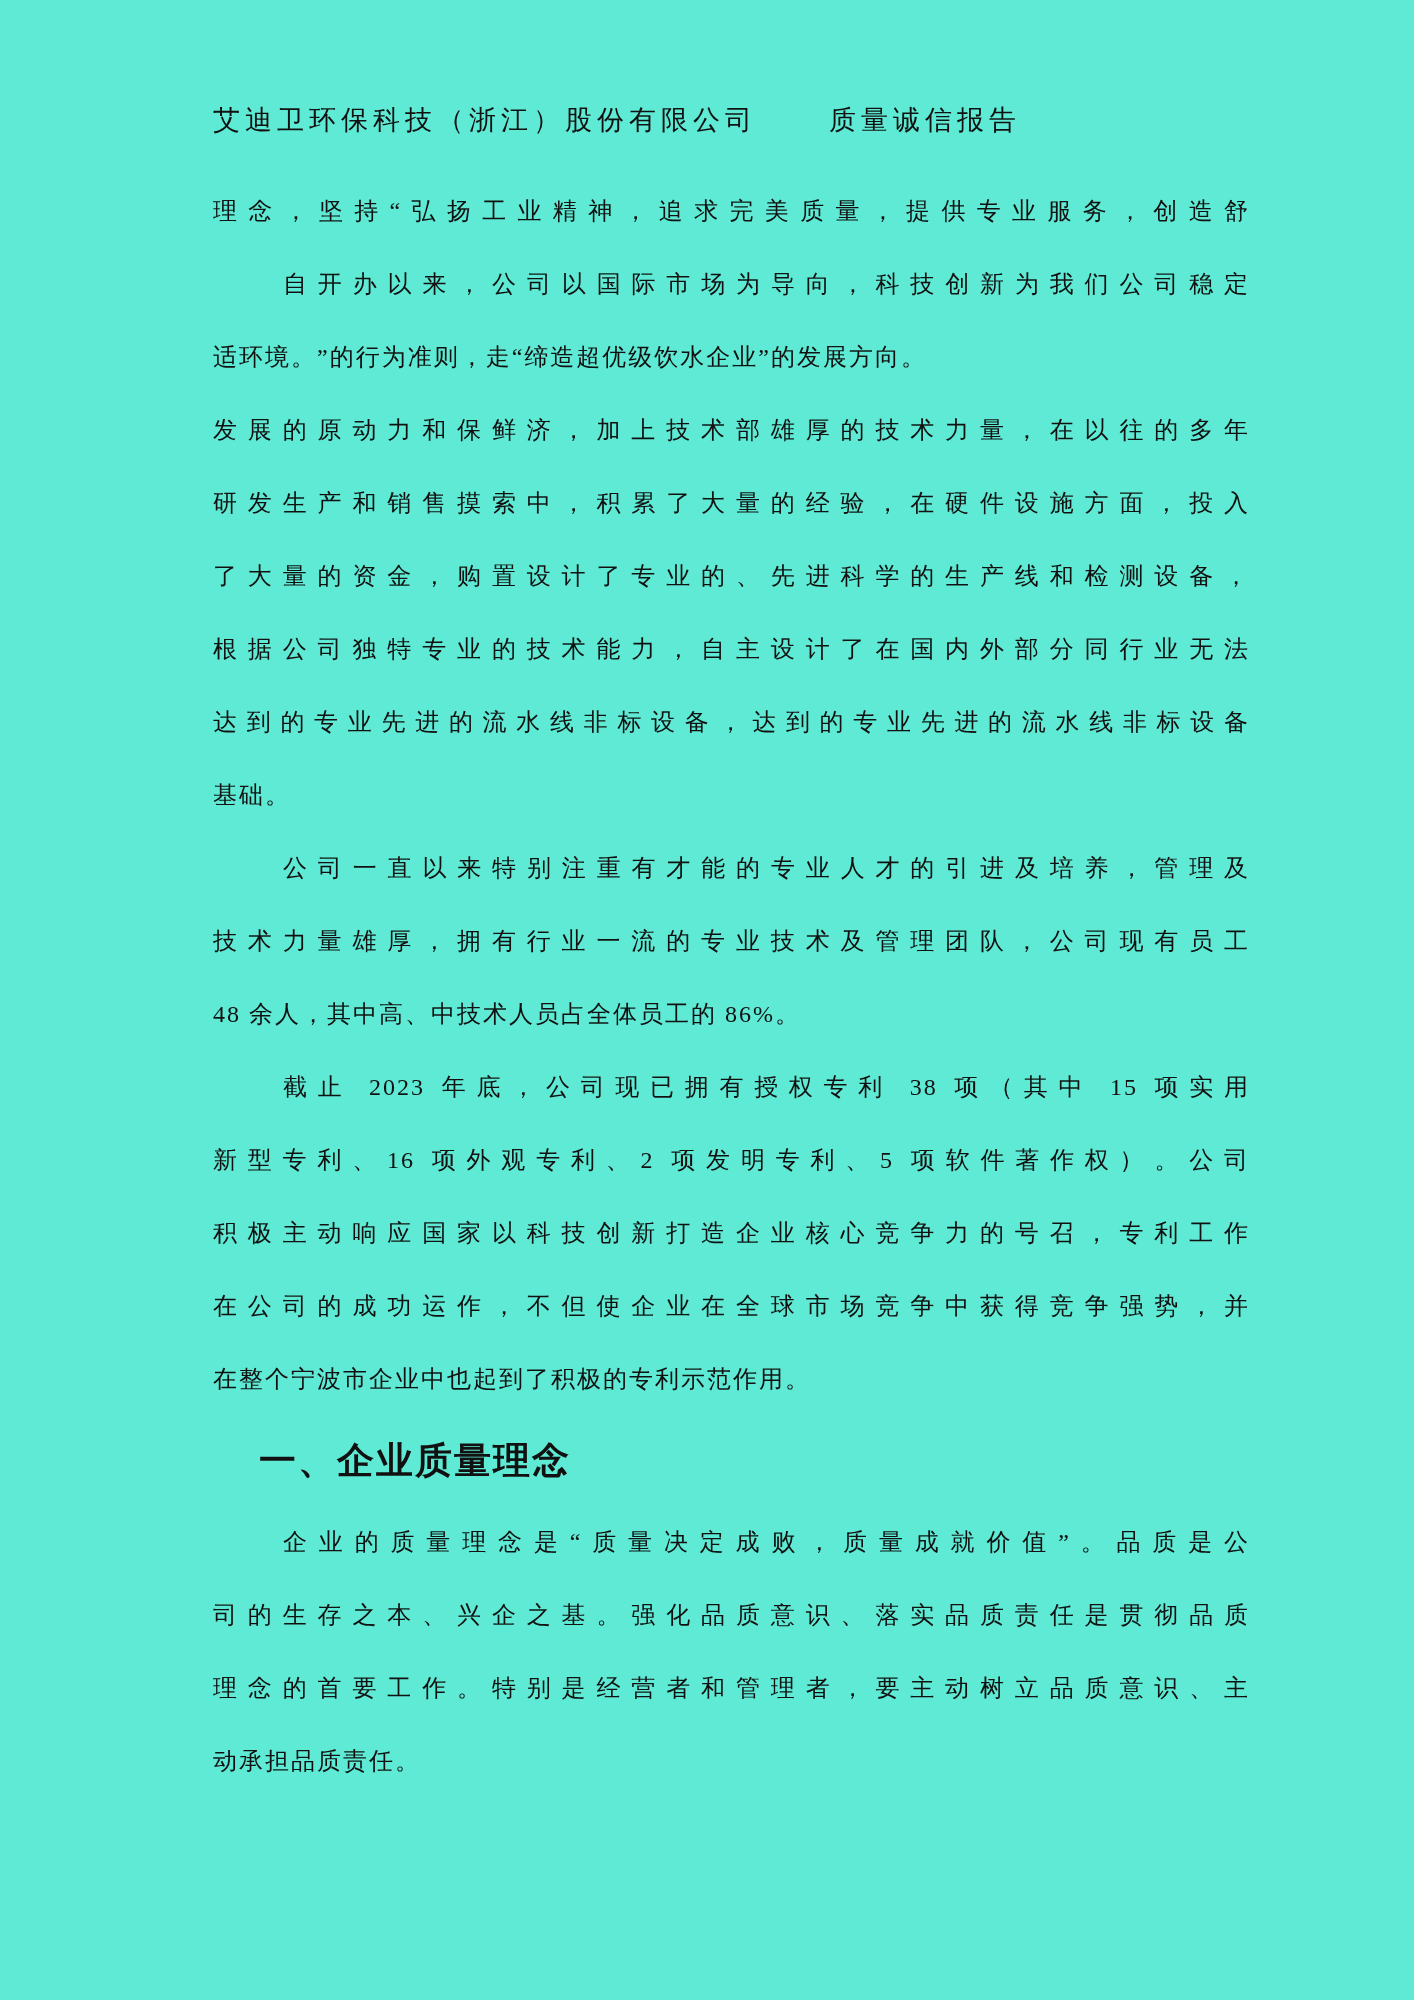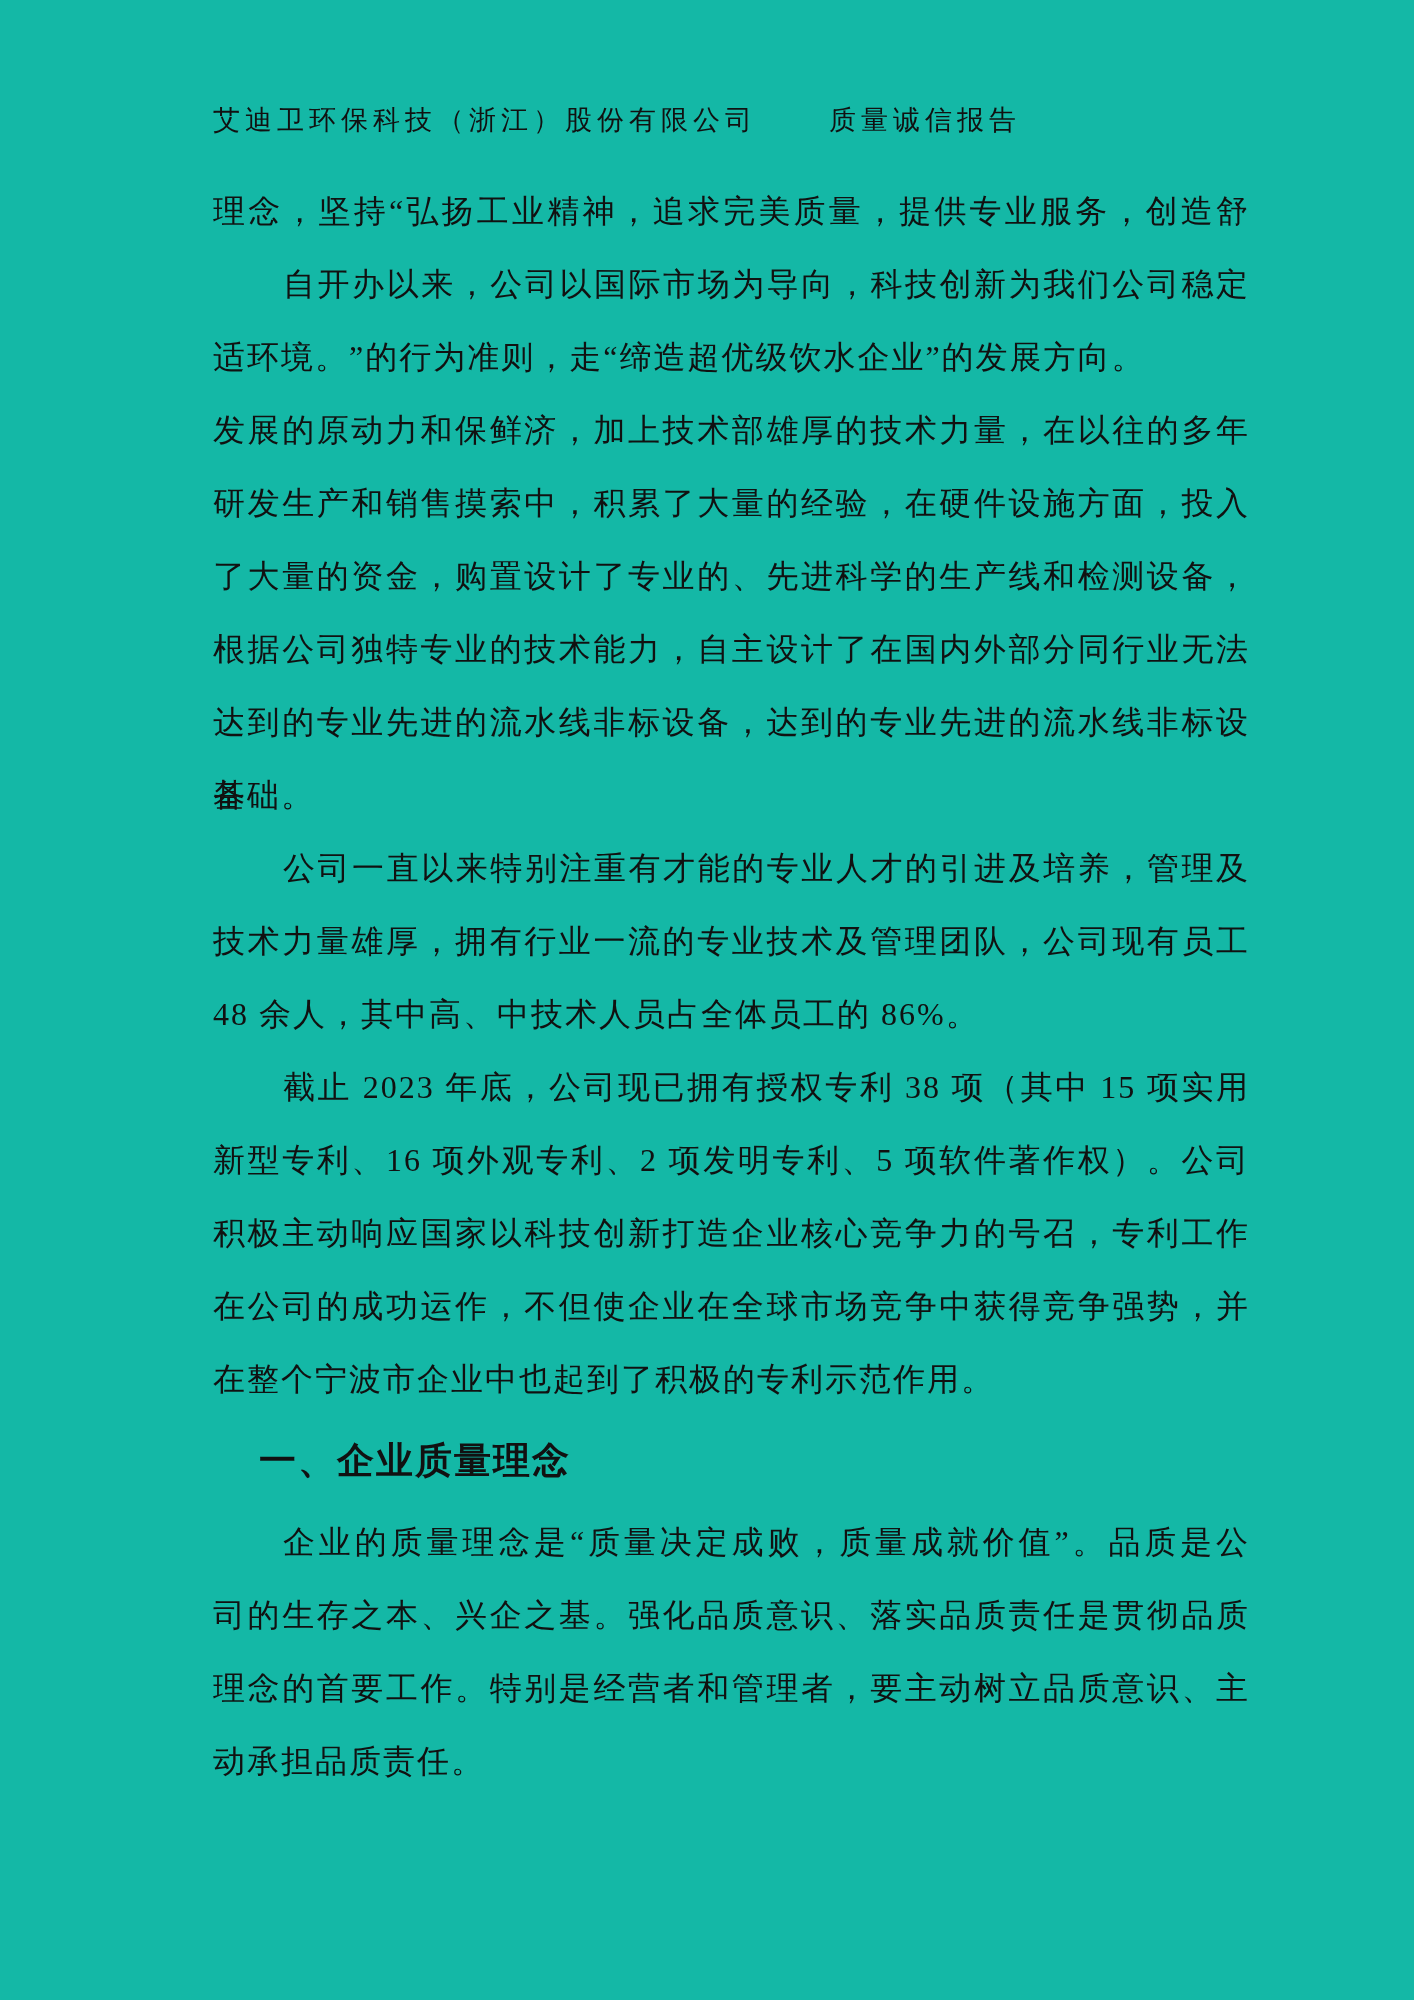--- a/index.html
+++ b/index.html
@@ -5,21 +5,21 @@
   html, body {
     margin: 0;
     padding: 0;
     background: #ffffff;
   }
   .page {
     position: relative;
     width: 1414px;
     height: 2000px;
     margin: 0 auto;
-    background: #14b8a6;
+    background: #5eead4;
     box-sizing: border-box;
     padding: 100px 164px 0 213px;
     font-family: "Liberation Serif", "DejaVu Serif", serif;
     color: #111111;
     overflow: hidden;
   }
   .doc-header {
     height: 40px;
     line-height: 40px;
     font-size: 27px;
@@ -28,21 +28,21 @@
   }
   .doc-header .report-title {
     margin-left: 72px;
   }
   .doc-body {
     margin-top: 35px;
   }
   .ln {
     height: 73px;
     line-height: 73px;
-    font-size: 32px;
+    font-size: 24px;
     letter-spacing: 2px;
     white-space: nowrap;
   }
   .just {
     white-space: normal;
     text-align: justify;
     text-align-last: justify;
   }
   .end {
     white-space: normal;

